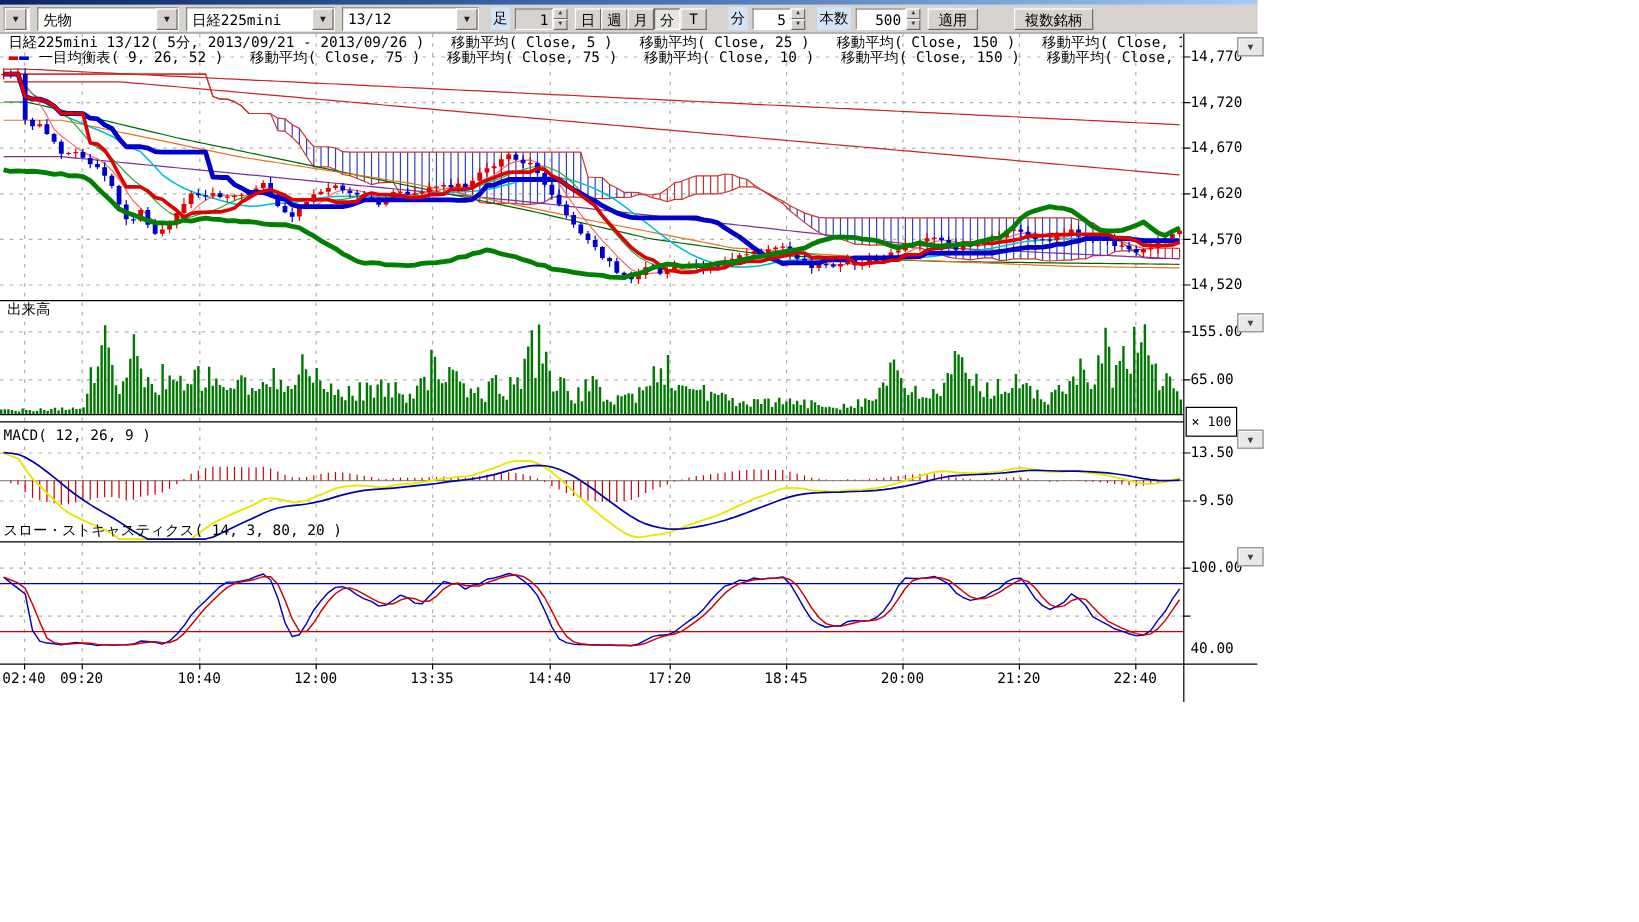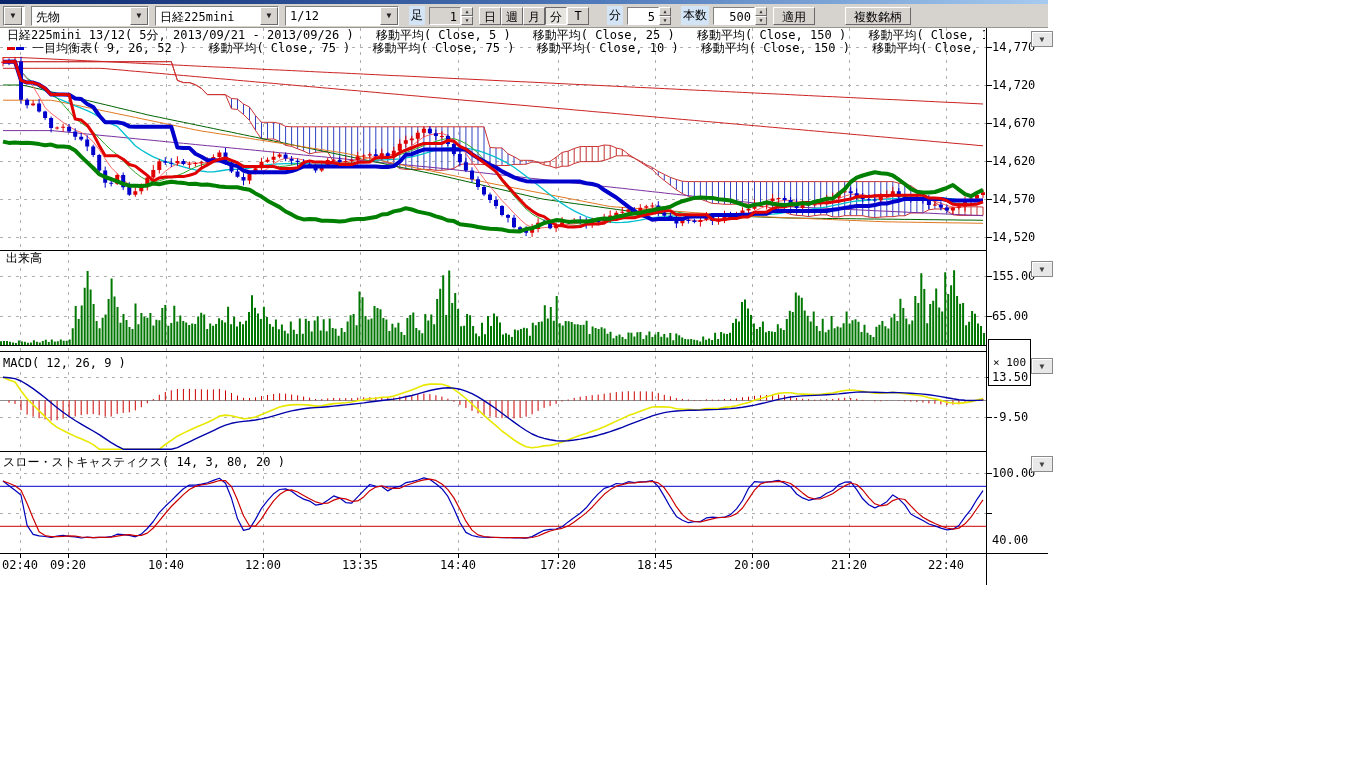--- a/index.html
+++ b/index.html
@@ -34,21 +34,21 @@
        font-size:12px;line-height:13px;color:#000;}
   .legendrow span.item{margin-right:15px;}
   .chip{display:inline-block;width:8px;height:3px;margin-right:1px;vertical-align:middle;}
   .ylab{position:absolute;left:992px;font-size:12px;line-height:12px;color:#000;}
   .xlab{position:absolute;top:558px;width:44px;margin-left:-22px;text-align:center;
        font-size:12px;color:#000;}
   .paneArrow{position:absolute;left:1031px;width:20px;height:14px;background:#e8e8e8;
        border:1px solid #8a8a8a;box-shadow:inset 1px 1px 0 #fff;display:flex;
        align-items:center;justify-content:center;font-size:8px;color:#444;}
   #multbox{position:absolute;left:988px;top:339px;border:1px solid #000;background:#fff;
-       font-size:11px;line-height:13px;padding:16px 4px;color:#000;}
+       font-size:11px;line-height:13px;padding:5px 4px;color:#000;}
   #plot{position:absolute;left:0;top:28px;}
 </style>
 </head>
 <body>
 
 <div id="app">
   <div id="titlestrip"></div>
 
   <div id="toolbar">
     <div class="combo sunkenfield" style="width:20px">
@@ -56,21 +56,21 @@
     </div>
     <div class="combo sunkenfield" style="width:116px">
       <span class="val" style="flex:1">先物</span>
       <span class="dropbtn raised">▼</span>
     </div>
     <div class="combo sunkenfield" style="width:122px">
       <span class="val" style="flex:1">日経225mini</span>
       <span class="dropbtn raised">▼</span>
     </div>
     <div class="combo sunkenfield" style="width:112px">
-      <span class="val" style="flex:1">1/12</span>
+      <span class="val" style="flex:1">13/12</span>
       <span class="dropbtn raised">▼</span>
     </div>
     <span class="tlabel">足</span>
     <div class="spin">
       <span class="sval sunkenfield" style="width:24px;background:#d6d3ce">1</span>
       <span class="arrows">
           <span class="sa raised">▲</span>
           <span class="sa raised">▼</span>
         </span>
     </div>
@@ -149,21 +149,21 @@
     <span class="item">移動平均( Close, 75 )</span>
     <span class="item">移動平均( Close, 75 )</span>
     <span class="item">移動平均( Close, 10 )</span>
     <span class="item">移動平均( Close, 150 )</span>
     <span class="item">移動平均( Close, 20 )</span>
     
   </div>
 
   <div class="lab" style="left:6px;top:252px">出来高</div>
   <div class="lab" style="left:3px;top:357px">MACD( 12, 26, 9 )</div>
-  <div class="lab" style="left:3px;top:456px">スロー・ストキャスティクス( 14, 3, 80, 20 )</div>
+  <div class="lab" style="left:3px;top:436px">スロー・ストキャスティクス( 14, 3, 80, 20 )</div>
 
   <div class="ylab" style="top:41px">14,770</div>
   <div class="ylab" style="top:79px">14,720</div>
   <div class="ylab" style="top:117px">14,670</div>
   <div class="ylab" style="top:155px">14,620</div>
   <div class="ylab" style="top:193px">14,570</div>
   <div class="ylab" style="top:231px">14,520</div>
   <div class="ylab" style="top:270px">155.00</div>
   <div class="ylab" style="top:310px">65.00</div>
   <div id="multbox">× 100</div>

